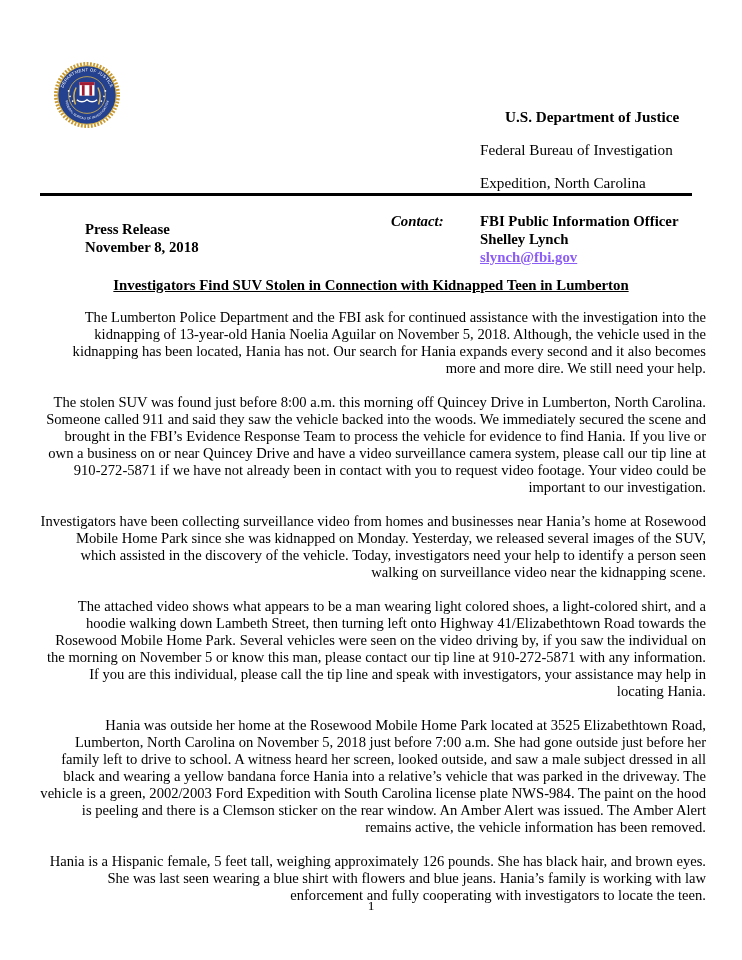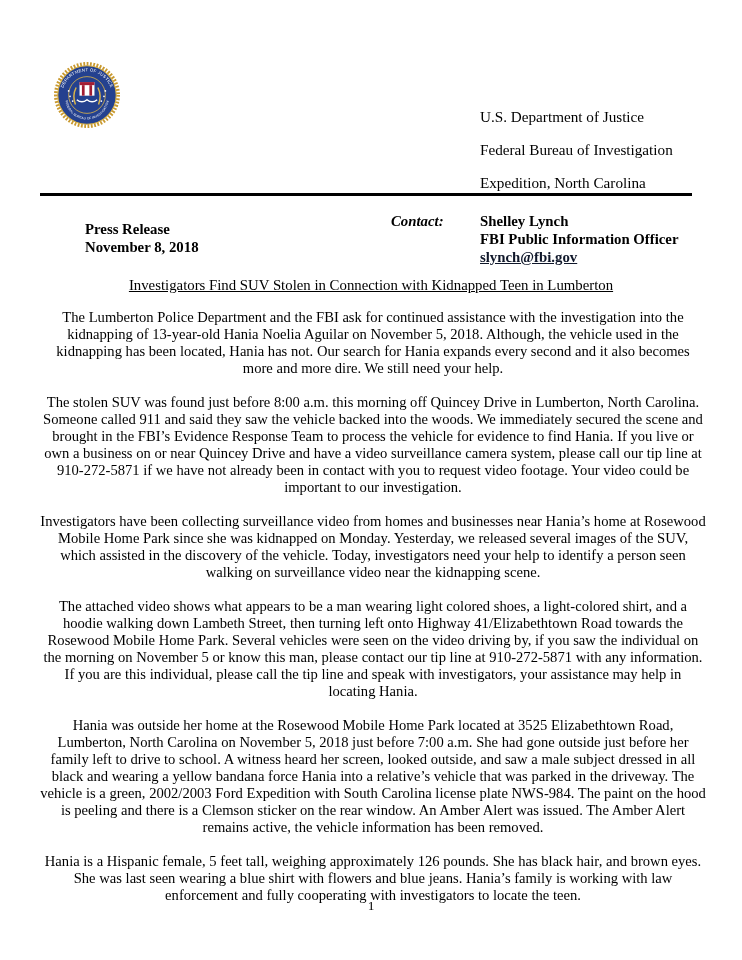--- a/index.html
+++ b/index.html
@@ -9,38 +9,38 @@
     width:742px; height:960px;
     background:#ffffff;
     font-family:"Liberation Serif", serif;
     color:#000;
     overflow:hidden;
   }
   
   .seal { position:absolute; left:53px; top:61px; width:68px; height:68px; }
   .agency { position:absolute; left:480px; top:109px; font-size:15.2px; line-height:16px; }
   .agency .line { margin-bottom:17px; white-space:nowrap; }
-  .agency .line.bold { font-weight:normal; }
+  .agency .line.bold { font-weight:bold;margin-left:25px; }
   .rule { position:absolute; left:40px; top:193px; width:652px; height:3px; background:#000; }
   
   .meta { position:absolute; top:212px; left:0; width:742px; font-size:14.8px; line-height:18px; font-weight:bold; }
   .doc-block { position:absolute; left:85px; top:8px; }
   .contact-label { position:absolute; left:391px; top:0;font-style:italic; }
   .contact-block { position:absolute; left:480px; top:0; }
-  .contact-block a { color:#0f172a; font-weight:bold; text-decoration:underline; }
+  .contact-block a { color:#8b5cf6; font-weight:bold; text-decoration:underline; }
   
   .title {
     position:absolute; top:277px; left:0; width:742px;
-    text-align:center; font-weight:normal; font-size:14.8px;
+    text-align:center; font-weight:bold; font-size:14.8px;
     text-decoration:underline;
   }
   
   .body {
     position:absolute; top:309px; left:40px; width:666px;
-    font-size:14.6px; line-height:17px; text-align:center;
+    font-size:14.6px; line-height:17px; text-align:right;
   }
   .body p { margin:0 0 17px 0; }
   
   .page-number {
     position:absolute; top:898px; left:0; width:742px;
     text-align:center; font-size:13.5px;
   }
 </style>
 </head>
 <body>
@@ -97,22 +97,22 @@
 
   <div class="rule"></div>
 
   <div class="meta">
     <div class="doc-block">
       <div>Press Release</div>
       <div>November 8, 2018</div>
     </div>
     <div class="contact-label">Contact:</div>
     <div class="contact-block">
+      <div>FBI Public Information Officer</div>
       <div>Shelley Lynch</div>
-      <div>FBI Public Information Officer</div>
       <div><a href="#">slynch@fbi.gov</a></div>
     </div>
   </div>
 
   <div class="title">Investigators Find SUV Stolen in Connection with Kidnapped Teen in Lumberton</div>
 
   <div class="body">
     <p>The Lumberton Police Department and the FBI ask for continued assistance with the investigation into the kidnapping of 13-year-old Hania Noelia Aguilar on November 5, 2018. Although, the vehicle used in the kidnapping has been located, Hania has not. Our search for Hania expands every second and it also becomes more and more dire. We still need your help.</p>
     <p>The stolen SUV was found just before 8:00 a.m. this morning off Quincey Drive in Lumberton, North Carolina. Someone called 911 and said they saw the vehicle backed into the woods. We immediately secured the scene and brought in the FBI’s Evidence Response Team to process the vehicle for evidence to find Hania. If you live or own a business on or near Quincey Drive and have a video surveillance camera system, please call our tip line at 910-272-5871 if we have not already been in contact with you to request video footage. Your video could be important to our investigation.</p>
     <p>Investigators have been collecting surveillance video from homes and businesses near Hania’s home at Rosewood Mobile Home Park since she was kidnapped on Monday.  Yesterday, we released several images of the SUV, which assisted in the discovery of the vehicle. Today, investigators need your help to identify a person seen walking on surveillance video near the kidnapping scene.</p>

